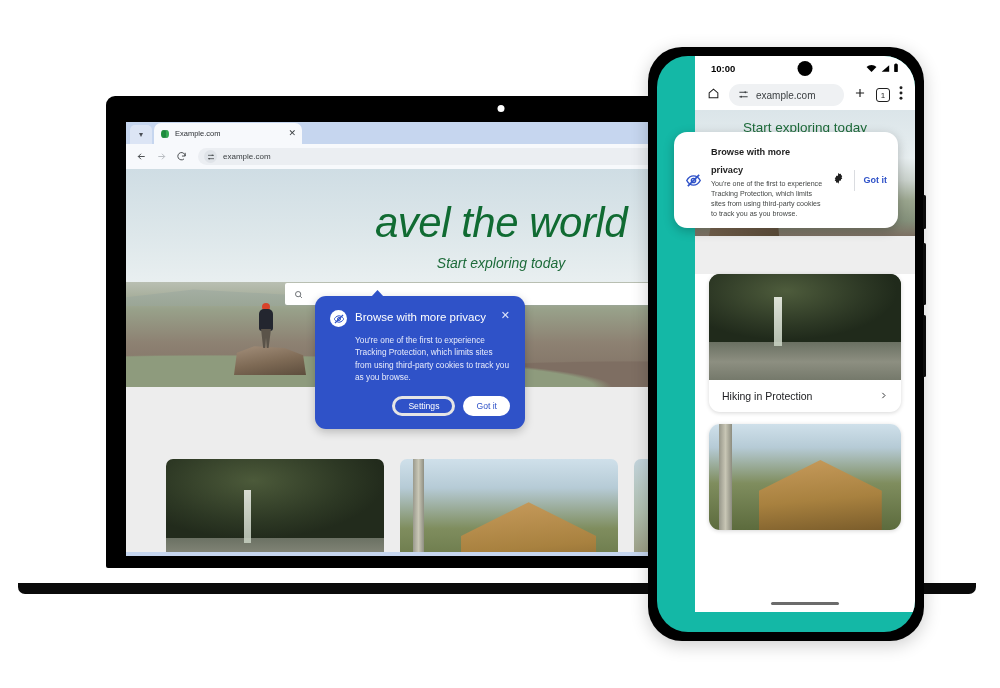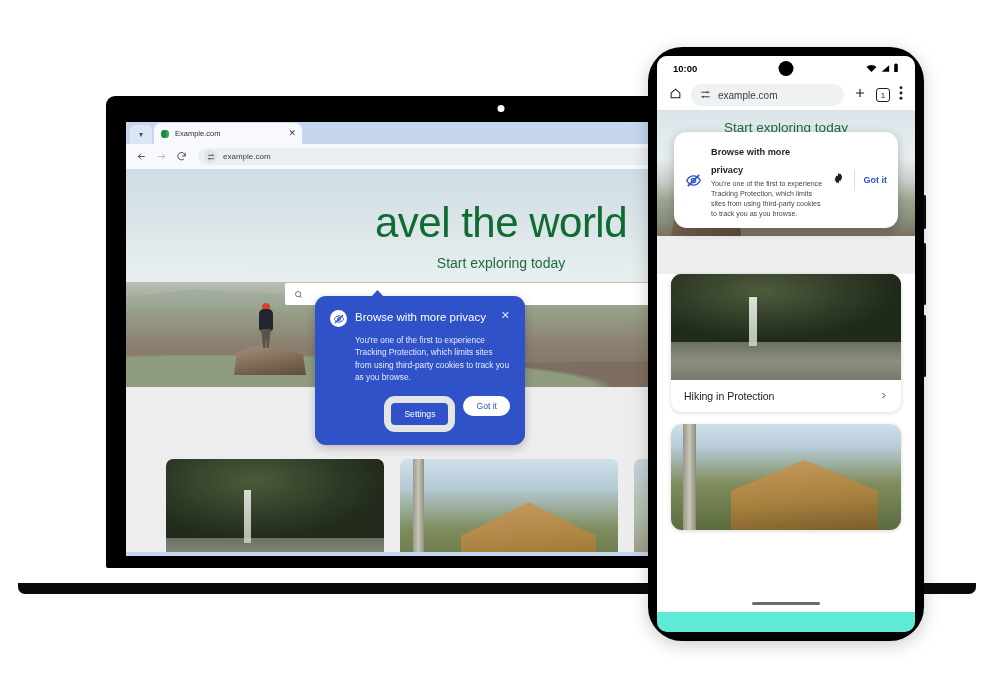--- a/index.html
+++ b/index.html
@@ -67,20 +67,21 @@
     width: 13px; height: 13px; border-radius: 50%; background: #dfe3e8;
     display: flex; align-items: center; justify-content: center; flex: 0 0 13px;
   }
   .omnibox-url { font-size: 8px; color: #3c4043; }
 
   
   .viewport { position: relative; height: 383px; background: #ededed; overflow: hidden; }
   .hero {
     position: relative; height: 218px; overflow: hidden;
     background: linear-gradient(180deg,#cfdde3 0%,#d9e5e9 42%,#e6edef 52%,#cdd4cf 60%,#98a38d 73%,#7d8a73 85%,#8b7b6e 100%);
+    font-style: italic;
   }
   .hero-sky {
     position: absolute; left: 0; right: 0; top: 0; height: 54%;
     background: linear-gradient(180deg,#cfdde4 0%,#dde7ea 55%,#eaf0f1 100%);
   }
   .hero-hills {
     position: absolute; left: 0; right: 0; top: 52%; bottom: 0;
     background:
       radial-gradient(120% 70% at 12% 100%, #8e9b7d 0%, #8e9b7d 42%, transparent 44%),
       radial-gradient(90% 60% at 68% 105%, #7e6e62 0%, #7e6e62 48%, transparent 50%),
@@ -178,41 +179,41 @@
     width: 17px; height: 17px; flex: 0 0 17px; border-radius: 50%;
     background: #fff; display: flex; align-items: center; justify-content: center;
   }
   .dlg-title { flex: 1 1 auto; font-size: 11.5px; color: #fff; padding-top: 1px; }
   .dlg-close { color: #dfe5fa; font-size: 11px; line-height: 1; flex: 0 0 auto; }
   .dlg-body {
     margin: 7px 0 0 25px; font-size: 8.3px; line-height: 1.5; color: #e7ebfb; width: 156px;
   }
   .dlg-actions { display: flex; justify-content: flex-end; gap: 8px; margin-top: 12px; }
   .btn-ghost {
-    height: 36px; padding: 0 13px; border: 7px solid #e5e5e5; border-radius: 11px;
+    height: 20px; padding: 0 13px; border: 3px solid #e5e5e5; border-radius: 11px;
     color: #fff; font-size: 8.6px; display: flex; align-items: center;
   }
   .btn-solid {
     height: 20px; padding: 0 13px; background: #fff; border-radius: 11px;
     color: #2f52c8; font-size: 8.6px; display: flex; align-items: center;
   }
 
   
   #phone { position: absolute; left: 648px; top: 47px; width: 276px; height: 594px; }
   #phone-shell {
     position: absolute; inset: 0; background: #000;
     border-radius: 34px; box-shadow: 0 4px 18px rgba(0,0,0,.20);
   }
   .side-btn { position: absolute; right: -2px; width: 3px; background: #0b0b0b; border-radius: 2px; }
   #sb1 { top: 148px; height: 34px; }
   #sb2 { top: 196px; height: 62px; }
   #sb3 { top: 268px; height: 62px; }
   #phone-screen {
     position: absolute; left: 9px; top: 9px; right: 9px; bottom: 9px;
-    background: #5eead4; border-radius: 10px; overflow: hidden;
+    background: #14b8a6; border-radius: 31px; overflow: hidden; padding-left: 38px;
   }
   .status-bar {
     height: 24px; display: flex; align-items: center; justify-content: space-between;
     padding: 0 16px; position: relative; background: #fff;
   }
   .status-time { font-size: 9.5px; color: #000; font-weight: bold; }
   .status-notch {
     position: absolute; left: 50%; top: 5px; transform: translateX(-50%);
     width: 15px; height: 15px; border-radius: 50%; background: #000;
   }

